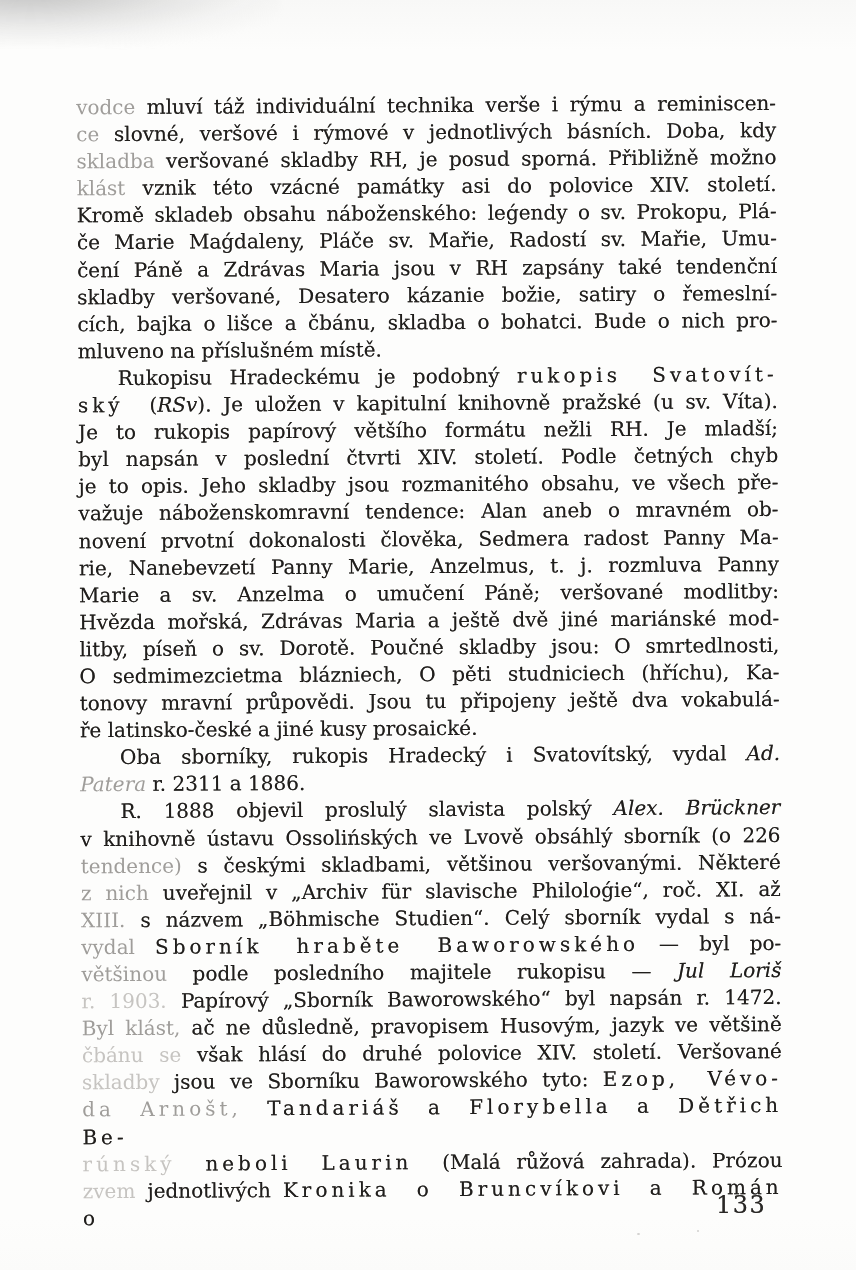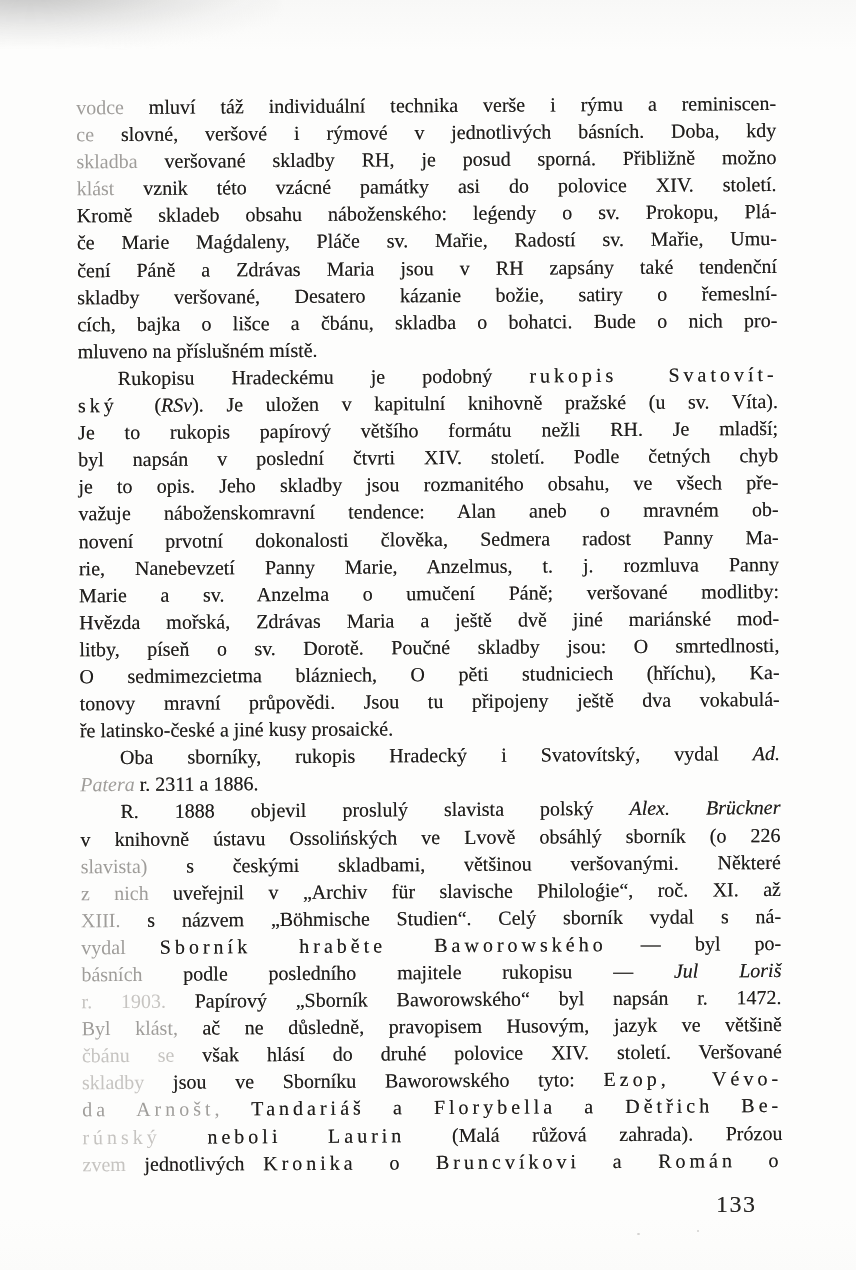--- a/index.html
+++ b/index.html
@@ -6,21 +6,20 @@
   body {
     width:856px; height:1270px;
     background:#ffffff;
     position:relative;
     overflow:hidden;
     font-family:"DejaVu Serif","Liberation Serif",serif;
   }
   .page {
     position:absolute; inset:0;
     background:linear-gradient(180deg,#f8f8f7 0%,#fdfdfc 4%,#fdfdfc 96%,#fbfbfa 100%);
-    font-family:Liberation Serif, serif;
   }
   .smudge-topleft {
     position:absolute; left:-40px; top:-22px; width:320px; height:68px;
     background:radial-gradient(ellipse at 22% 18%,
       rgba(150,150,150,0.55) 0%,
       rgba(185,185,185,0.30) 40%,
       rgba(215,215,215,0.14) 62%,
       rgba(230,230,230,0) 80%);
     filter:blur(2px);
   }
@@ -79,25 +78,25 @@
       <div class="line"><span class="seg">Marie a sv. Anzelma o umučení Páně; veršované modlitby:</span></div>
       <div class="line"><span class="seg">Hvězda mořská, Zdrávas Maria a ještě dvě jiné mariánské mod-</span></div>
       <div class="line"><span class="seg">litby, píseň o sv. Dorotě. Poučné skladby jsou: O smrtedlnosti,</span></div>
       <div class="line"><span class="seg">O sedmimezcietma blázniech, O pěti studniciech (hříchu), Ka-</span></div>
       <div class="line"><span class="seg">tonovy mravní průpovědi. Jsou tu připojeny ještě dva vokabulá-</span></div>
       <div class="line last"><span class="seg">ře latinsko-české a jiné kusy prosaické.</span></div>
       <div class="line ind"><span class="seg">Oba sborníky, rukopis Hradecký i Svatovítský, vydal </span><span class="seg it">Ad.</span></div>
       <div class="line last"><span class="seg it fd1">Patera </span><span class="seg">r. 2311 a 1886.</span></div>
       <div class="line ind"><span class="seg">R. 1888 objevil proslulý slavista polský </span><span class="seg it">Alex. Brückner</span></div>
       <div class="line"><span class="seg">v knihovně ústavu Ossolińských ve Lvově obsáhlý sborník (o 226</span></div>
-      <div class="line"><span class="seg fd1">slavista) </span><span class="seg">s českými skladbami, většinou veršovanými. Některé</span></div>
+      <div class="line"><span class="seg fd1">tendence) </span><span class="seg">s českými skladbami, většinou veršovanými. Některé</span></div>
       <div class="line"><span class="seg fd1">z nich </span><span class="seg">uveřejnil v „Archiv für slavische Philoloǵie“, roč. XI. až</span></div>
       <div class="line"><span class="seg fd1">XIII. </span><span class="seg">s názvem „Böhmische Studien“. Celý sborník vydal s ná-</span></div>
       <div class="line"><span class="seg fd1">vydal </span><span class="seg sp">Sborník hraběte Baworowského</span><span class="seg"> — byl po-</span></div>
-      <div class="line"><span class="seg fd1">básních </span><span class="seg">podle posledního majitele rukopisu — </span><span class="seg it">Jul Loriš</span></div>
+      <div class="line"><span class="seg fd1">většinou </span><span class="seg">podle posledního majitele rukopisu — </span><span class="seg it">Jul Loriš</span></div>
       <div class="line"><span class="seg fd2">r. 1903. </span><span class="seg">Papírový „Sborník Baworowského“ byl napsán r. 1472.</span></div>
       <div class="line"><span class="seg fd1">Byl klást, </span><span class="seg">ač ne důsledně, pravopisem Husovým, jazyk ve většině</span></div>
       <div class="line"><span class="seg fd2">čbánu se </span><span class="seg">však hlásí do druhé polovice XIV. století. Veršované</span></div>
       <div class="line"><span class="seg fd2">skladby </span><span class="seg">jsou ve Sborníku Baworowského tyto: </span><span class="seg sp">Ezop, Vévo-</span></div>
       <div class="line"><span class="seg sp fd1">da Arnošt, </span><span class="seg sp">Tandariáš a Florybella a Dětřich Be-</span></div>
       <div class="line"><span class="seg sp fd2">rúnský </span><span class="seg sp">neboli Laurin </span><span class="seg">(Malá růžová zahrada). Prózou</span></div>
       <div class="line"><span class="seg fd2">zvem </span><span class="seg">jednotlivých </span><span class="seg sp">Kronika o Bruncvíkovi a Román o</span></div>
     </div>
 
   <div class="pagenum">133</div>

